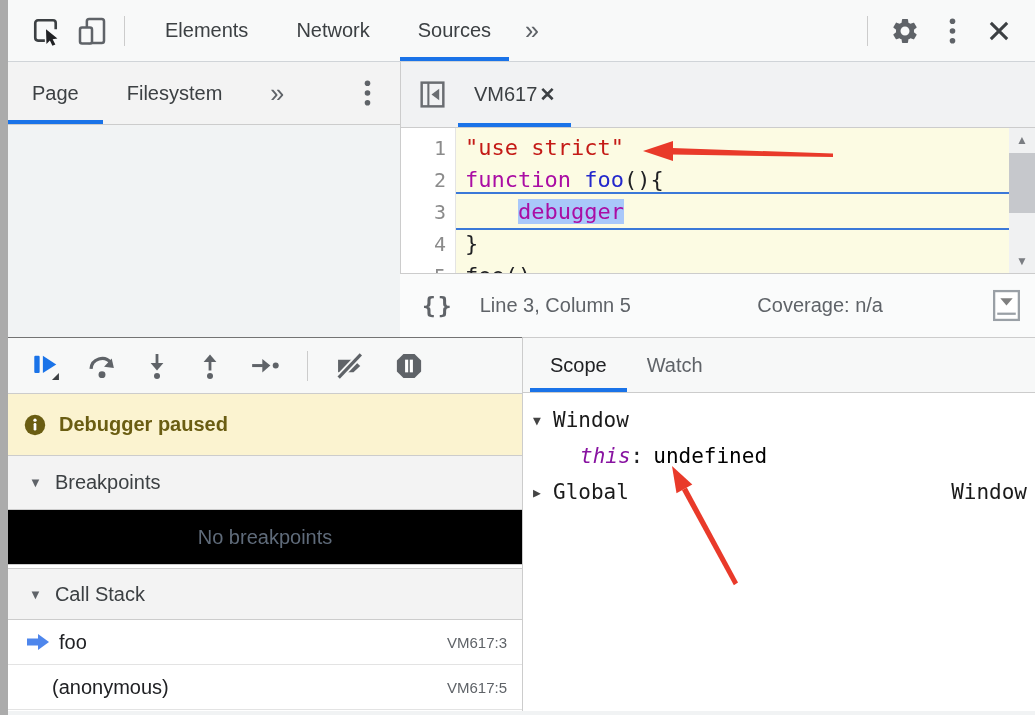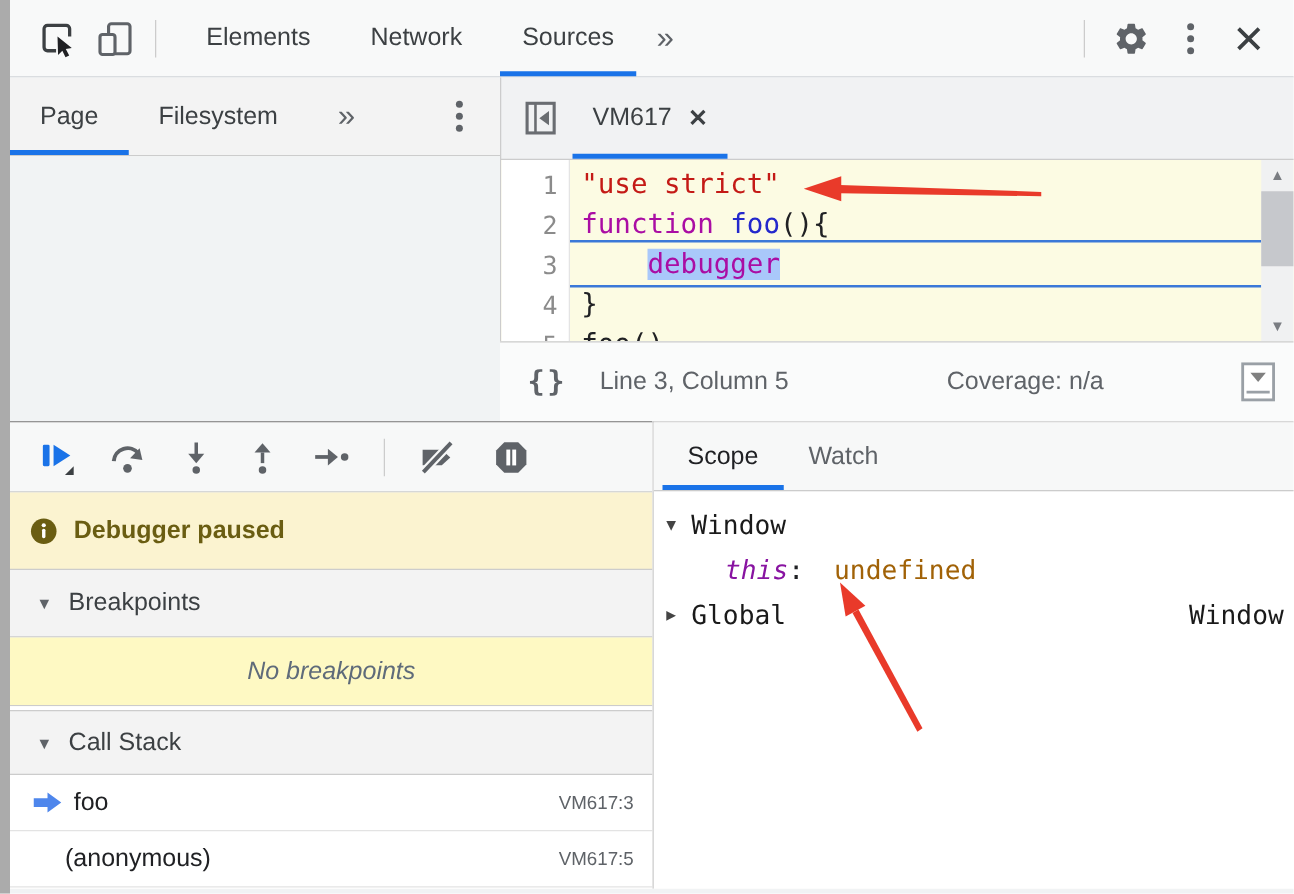--- a/index.html
+++ b/index.html
@@ -30,21 +30,21 @@
   
   .nav-row{left:8px;top:62px;width:392px;height:63px;background:#f3f3f3;border-bottom:1px solid #ccc;
     display:flex;align-items:center;}
   .nav-tab{height:100%;display:flex;align-items:center;padding:0 24px;font-size:20px;color:#3c4043;position:relative;}
   .nav-tab.active::after{content:"";position:absolute;left:0;right:0;bottom:0;height:4px;background:var(--accent);}
   .nav-content{left:8px;top:125px;width:392px;height:212px;background:#f1f3f4;}
 
   
   .editor-tabbar{left:400px;top:62px;width:635px;height:66px;background:#f1f2f3;
     border-left:1px solid #ccc;border-bottom:1px solid #ccc;display:flex;align-items:center;padding-left:16px;}
-  .src-tab{height:100%;display:flex;align-items:center;gap:13px;padding:0 16px;margin-left:10px;
+  .src-tab{height:100%;display:flex;align-items:center;gap:2px;padding:0 16px;margin-left:10px;
     font-size:20px;color:#3c4043;position:relative;}
   .src-tab::after{content:"";position:absolute;left:0;right:0;bottom:0;height:4px;background:var(--accent);}
   .tab-close{font-size:19px;color:#3c4043;font-weight:bold;}
 
   
   .editor{left:400px;top:128px;width:635px;height:145px;border-left:1px solid #ccc;background:var(--eval-bg);overflow:hidden;}
   .gutter{position:absolute;left:0;top:0;width:55px;height:100%;background:#fff;border-right:1px solid #e4e4e4;
     padding-top:4px;font-family:"DejaVu Sans Mono",monospace;font-size:20px;color:#8b8b8b;text-align:right;}
   .gutter div{height:32px;line-height:32px;padding-right:9px;}
   .code{position:absolute;left:55px;right:26px;top:0;height:100%;padding-top:4px;
@@ -71,22 +71,22 @@
   .dbg-toolbar{height:56px;background:#f7f8f8;border-bottom:1px solid #ccc;display:flex;align-items:center;
     padding-left:22px;gap:27px;}
   .paused{height:62px;background:var(--paused-bg);border-bottom:1px solid #ccc;display:flex;align-items:center;
     padding-left:15px;gap:12px;}
   .paused-text{font-size:20px;font-weight:bold;color:var(--paused-fg);}
   .section-head{height:54px;background:#f3f3f3;border-bottom:1px solid #ccc;display:flex;align-items:center;
     padding-left:21px;gap:13px;}
   .section-head .tri{font-size:13px;color:#5f6368;}
   .section-head .stitle{font-size:20px;color:#3c4043;}
   .cs-head{border-top:1px solid #ccc;height:52px;}
-  .empty-row{height:55px;background:#fef9c3;border-bottom:1px solid #ccc;display:flex;align-items:center;
-    justify-content:center;font-style:italic;font-size:20px;color:#5f6b7a;}
+  .empty-row{height:55px;background:#000000;border-bottom:1px solid #ccc;display:flex;align-items:center;
+    justify-content:center;font-size:20px;color:#5f6b7a;}
   .sec-gap{height:3px;background:#fff;}
   .frame{height:45px;border-bottom:1px solid #e3e3e3;display:flex;align-items:center;}
   .frame .fname{font-size:20px;color:#202124;margin-left:8px;}
   .frame .floc{font-size:15px;color:#5f6368;margin-right:15px;}
   .frame.anon .fname{margin-left:44px;}
   .frame .farrow{margin-left:17px;}
 
   
   .bottom-right{left:522px;top:337px;width:513px;height:374px;background:#fff;
     border-top:1px solid #ccc;border-left:1px solid #ccc;}
@@ -94,21 +94,21 @@
   .scope-tab{height:100%;display:flex;align-items:center;padding:0 20px;font-size:20px;color:#5f6368;position:relative;}
   .scope-tab.active{color:#202124;}
   .scope-tab.active::after{content:"";position:absolute;left:0;right:0;bottom:0;height:4px;background:var(--accent);}
   .scope-content{padding-top:9px;font-family:"DejaVu Sans Mono",monospace;font-size:21px;color:#1a1a1a;}
   .scope-row{height:36px;display:flex;align-items:center;}
   .scope-row .tri{font-size:13px;color:#444;margin-left:10px;width:16px;}
   .scope-row .slabel{margin-left:4px;}
   .prop-row{padding-left:57px;}
   .prop-name{font-style:italic;color:#8813a1;}
   .prop-colon{color:#202124;}
-  .prop-value{color:#a16207;margin-left:24px;}
+  .prop-value{color:#000000;margin-left:10px;}
   .global-value{margin-right:8px;}
 
   .footer-strip{left:8px;top:711px;width:1027px;height:4px;background:#f1f3f4;}
 
   .annotations{left:0;top:0;width:1035px;height:715px;pointer-events:none;z-index:50;}
   .ann{fill:var(--annotation);}
 </style>
 </head>
 <body>
 

